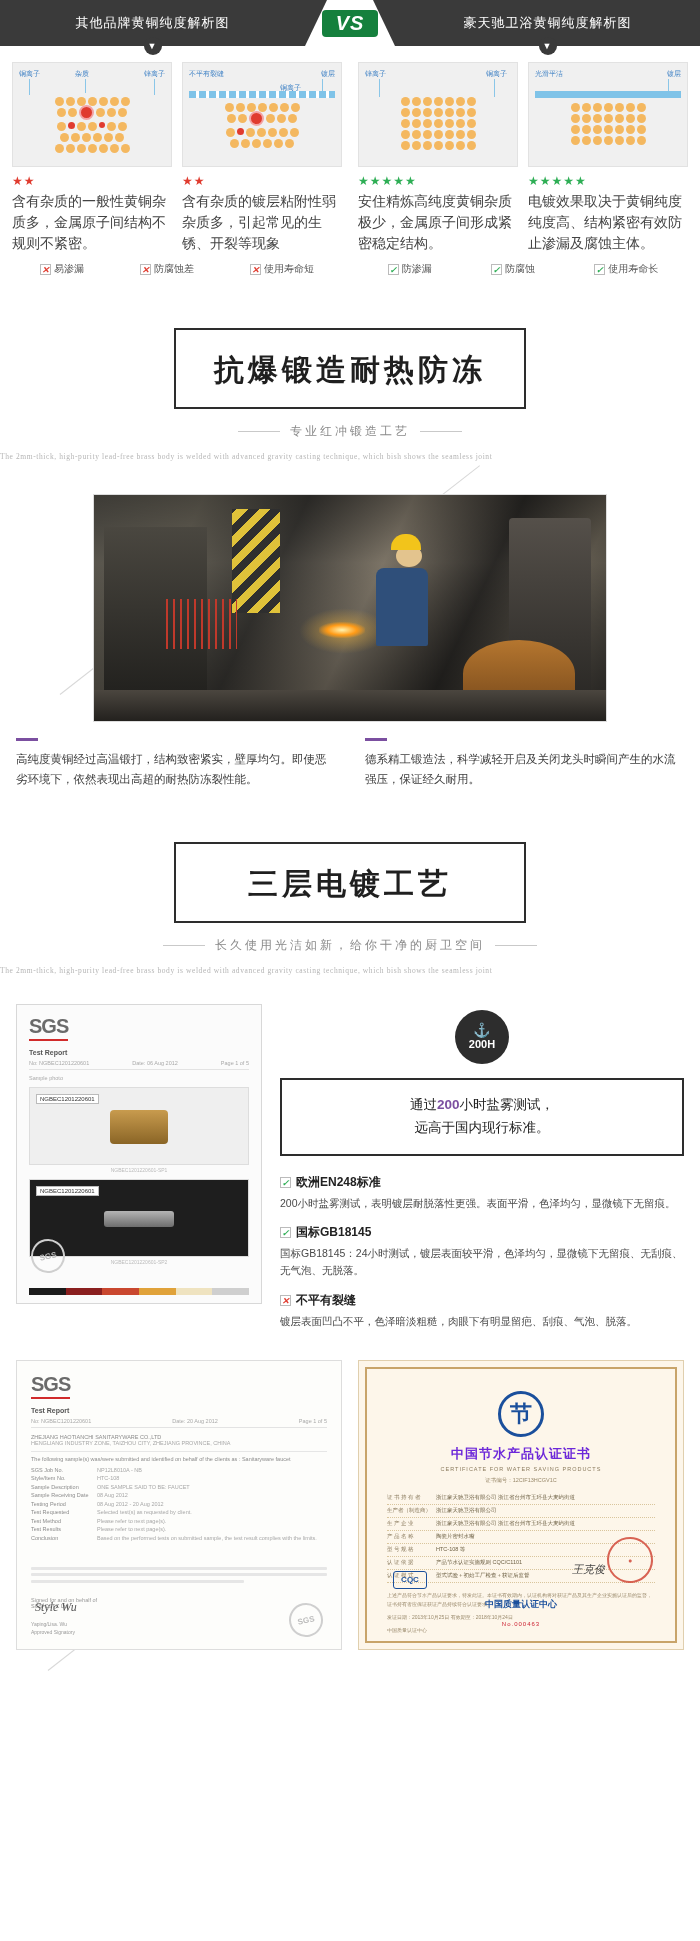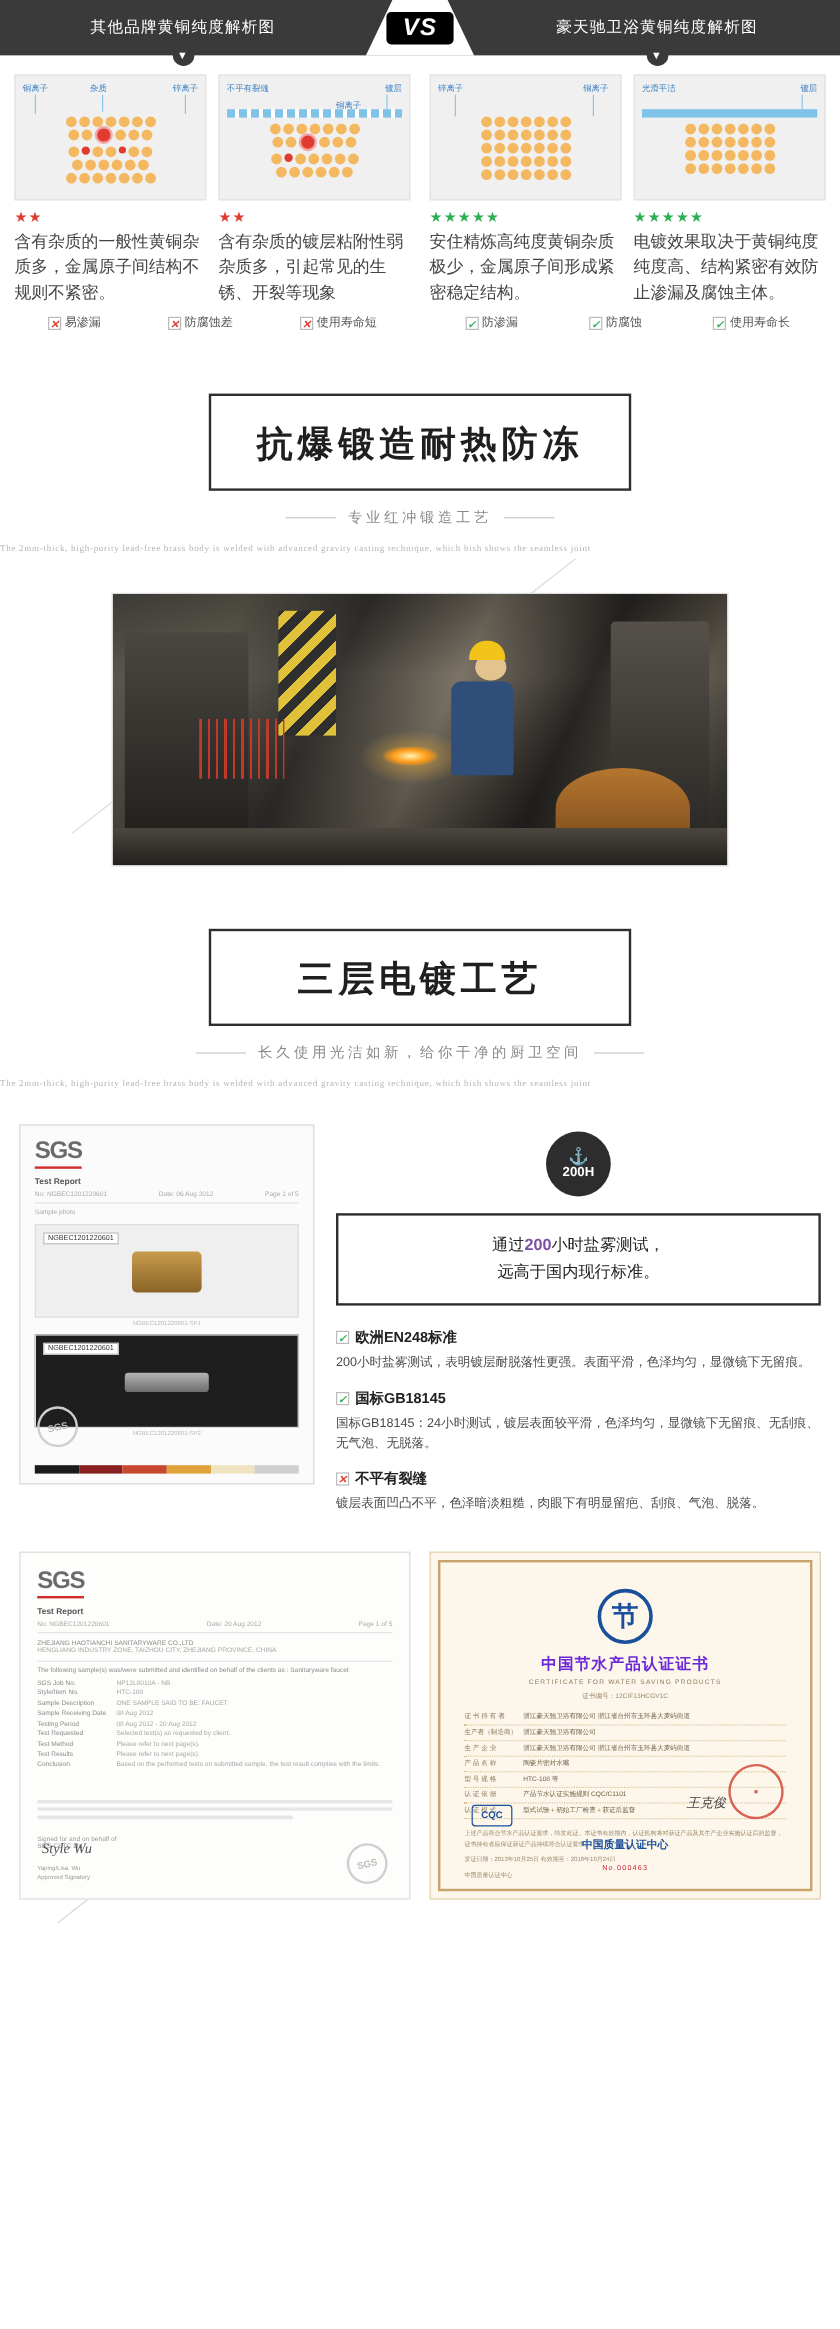--- a/index.html
+++ b/index.html
@@ -34,21 +34,21 @@
   .vs-center {
     width: 90px;
     background: #ffffff;
     display: flex;
     align-items: center;
     justify-content: center;
     position: relative;
     z-index: 3;
   }
   .vs-badge {
-    background: #000000;
+    background: #15803d;
     color: #fff;
     font-size: 20px;
     font-weight: bold;
     font-style: italic;
     padding: 2px 14px;
     border-radius: 4px;
     letter-spacing: 1px;
   }
   .vs-center::before, .vs-center::after {
     content: "";
@@ -598,20 +598,30 @@
       <i class="ph-band ph-glow"></i>
       <i class="ph-band ph-spark"></i>
       <i class="ph-band ph-worker-body"></i>
       <i class="ph-band ph-worker-head"></i>
       <i class="ph-band ph-helmet"></i>
       <i class="ph-band ph-copper"></i>
       <i class="ph-band ph-floor"></i>
     </div>
   </div>
 
+  <div class="two-col">
+    <div class="tc">
+      <div class="tc-bar"></div>
+      <p>高纯度黄铜经过高温锻打，结构致密紧实，壁厚均匀。即使恶劣环境下，依然表现出高超的耐热防冻裂性能。</p>
+    </div>
+    <div class="tc">
+      <div class="tc-bar"></div>
+      <p>德系精工锻造法，科学减轻开启及关闭龙头时瞬间产生的水流强压，保证经久耐用。</p>
+    </div>
+  </div>
 
   <div class="sec" style="padding-top:52px;">
     <i class="slash" style="width:150px; left:380px; top:742px; transform:rotate(-38deg);"></i>
     <i class="slash" style="width:130px; left:48px; top:880px; transform:rotate(-38deg);"></i>
     <div class="title-box">
       <h2>三层电镀工艺</h2>
     </div>
     <div class="sub-line">长久使用光洁如新，给你干净的厨卫空间</div>
     <div class="eng">The 2mm-thick, high-purity lead-free brass body is welded with advanced gravity casting technique, which bish shows the seamless joint</div>
   </div>

